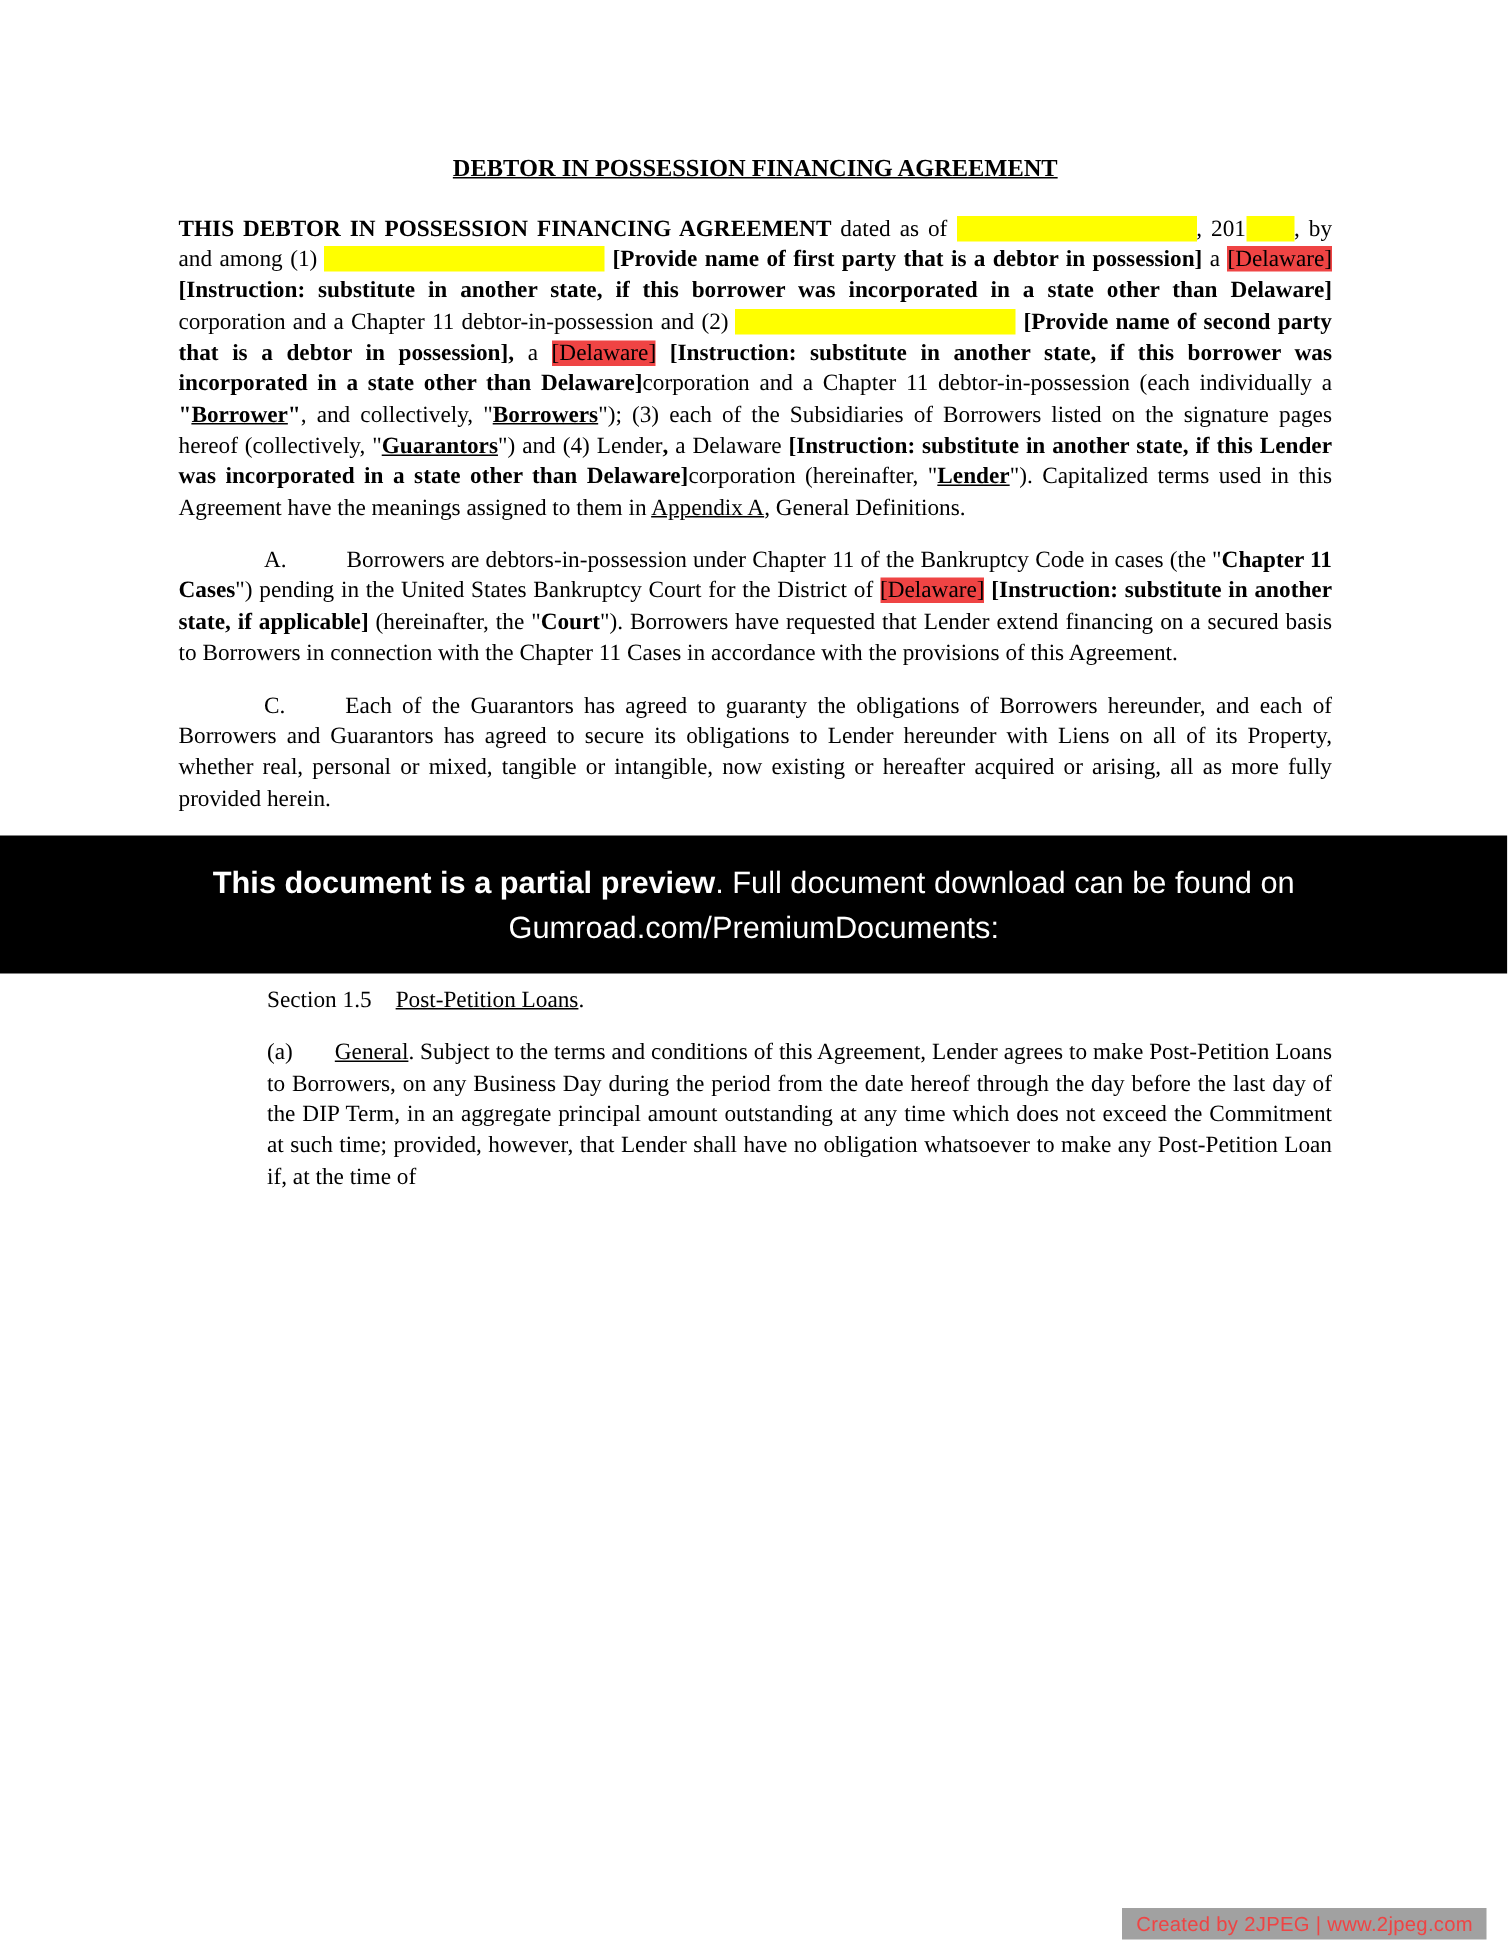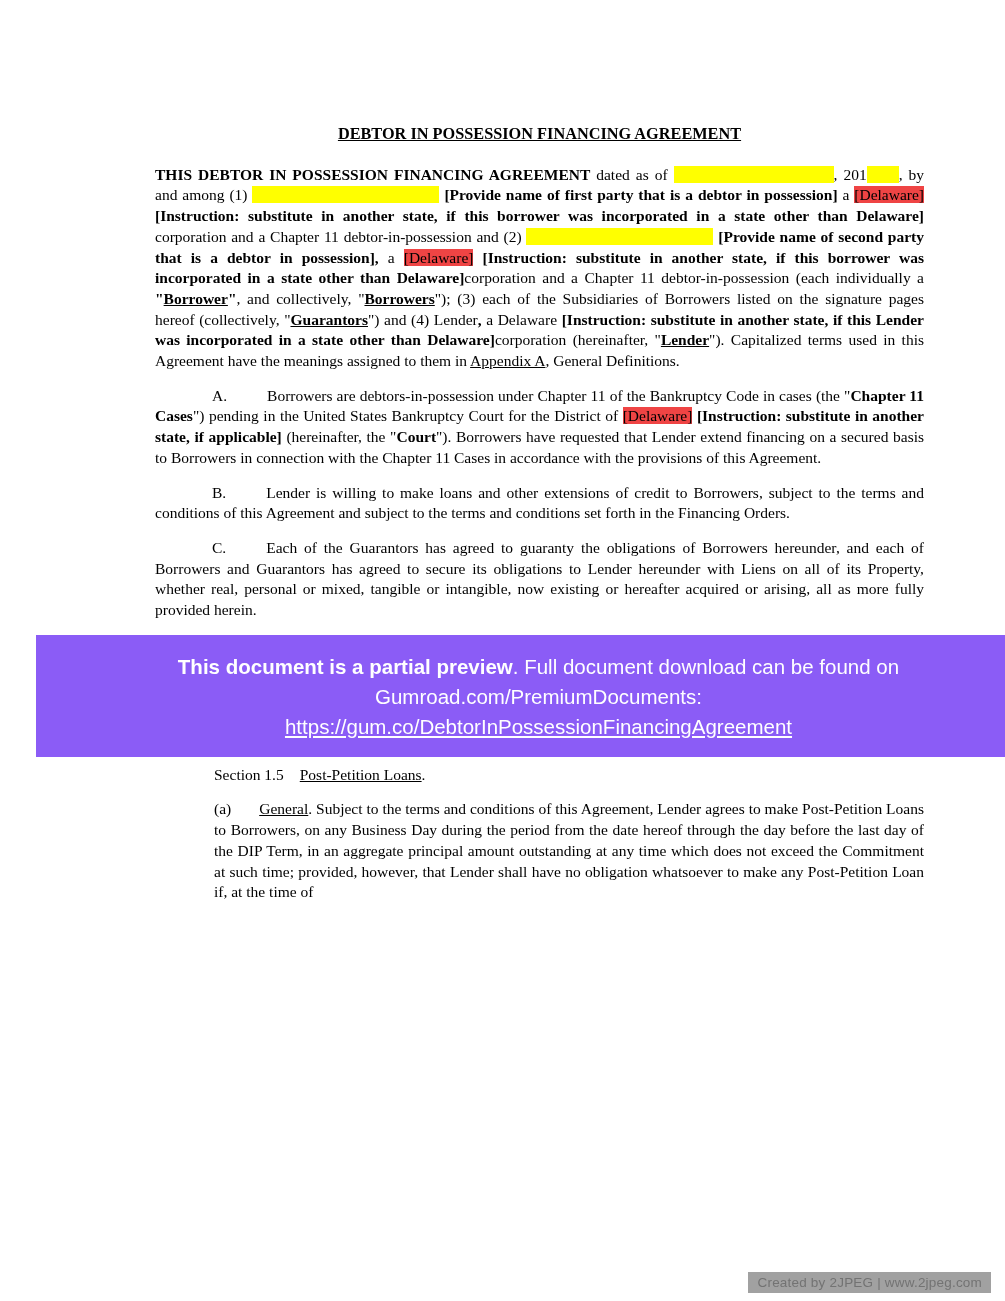--- a/index.html
+++ b/index.html
@@ -2,65 +2,63 @@
 <html><head>
 <meta charset="utf-8">
 <style>
   * { margin:0; padding:0; box-sizing:border-box; }
   html,body { background:#ffffff; }
   .page {
     position:relative; width:1005px; height:1301px; margin:0 auto;
     background:#ffffff; overflow:hidden; color:#000;
     font-family:"Liberation Serif", serif; font-size:15.5px;
   }
-  .doc { position:absolute; left:119px; top:124px; width:769px;margin-left:36px; }
+  .doc { position:absolute; left:119px; top:102px; width:769px; }
   .blk { line-height:20.7px; }
   .title { text-align:center; margin-bottom:20px; font-size:16.3px; }
   .heading { margin:4px 0 16px; }
   .p { text-align:justify; margin-bottom:14px; }
   .indent { text-indent:57px; }
   .block { margin-left:59px; }
   .seg-b { font-weight:700; }
   .seg-i { }
   .seg-u { text-decoration:underline; }
   .seg-h { background:#ef4444; }
   .blank { display:inline-block; height:17px; background:#ffff00; vertical-align:text-bottom; }
   .tab { display:inline-block; height:1px; }
   .banner {
     width:1005px; margin-left:-119px; margin-top:12px; margin-bottom:8px;
-    background:#8b5cf6; color:#ffffff; text-align:center;
+    background:#000000; color:#ffffff; text-align:center;
     font-family:"Liberation Sans", sans-serif; font-size:20.5px; line-height:30px;
     padding:17px 32px 15px;
   }
   .banner .b1 { font-weight:700; }
   .banner a { color:#ffffff; text-decoration:underline; cursor:pointer; }
   .watermark {
     position:absolute; right:14px; bottom:8px;
-    background:rgba(145,145,145,0.85); color:#737373;
+    background:rgba(145,145,145,0.85); color:#ef4444;
     font-family:"Liberation Sans", sans-serif; font-size:13.5px;
     padding:3px 9px; letter-spacing:0.2px;
   }
 </style>
 </head>
 <body>
 
 <div class="page">
   <div class="doc">
 
     <div>
         <div class="blk title"><span class="seg-b seg-u">DEBTOR IN POSSESSION FINANCING AGREEMENT</span></div>
         <div class="blk p"><span class="seg-b">THIS DEBTOR IN POSSESSION FINANCING AGREEMENT</span><span> dated as of </span><span class="blank" style="width: 160px;"></span><span>, 201</span><span class="blank" style="width: 32px;"></span><span>, by and among (1) </span><span class="blank" style="width: 187px;"></span><span> </span><span class="seg-b">[Provide name of first party that is a debtor in possession]</span><span> a </span><span class="seg-h">[Delaware]</span><span> </span><span class="seg-b">[</span><span class="seg-b seg-i">Instruction</span><span class="seg-b">: substitute in another state, if this borrower was incorporated in a state other than Delaware]</span><span> corporation and a Chapter 11 debtor-in-possession and (2) </span><span class="blank" style="width: 187px;"></span><span> </span><span class="seg-b">[Provide name of second party that is a debtor in possession],</span><span> a </span><span class="seg-h">[Delaware]</span><span> </span><span class="seg-b">[</span><span class="seg-b seg-i">Instruction</span><span class="seg-b">: substitute in another state, if this borrower was incorporated in a state other than Delaware]</span><span>corporation and a Chapter 11 debtor-in-possession (each individually a </span><span class="seg-b">"</span><span class="seg-b seg-u">Borrower</span><span class="seg-b">"</span><span>, and collectively, "</span><span class="seg-b seg-u">Borrowers</span><span>"); (3) each of the Subsidiaries of Borrowers listed on the signature pages hereof (collectively, "</span><span class="seg-b seg-u">Guarantors</span><span>") and (4) Lender</span><span class="seg-b">,</span><span> a Delaware </span><span class="seg-b">[</span><span class="seg-b seg-i">Instruction</span><span class="seg-b">: substitute in another state, if this Lender was incorporated in a state other than Delaware]</span><span>corporation (hereinafter, "</span><span class="seg-b seg-u">Lender</span><span>"). Capitalized terms used in this Agreement have the meanings assigned to them in </span><span class="seg-u">Appendix A</span><span>, General Definitions.</span></div>
         <div class="blk p indent"><span>A.</span><span class="tab" style="width: 40px;"></span><span>Borrowers are debtors-in-possession under Chapter 11 of the Bankruptcy Code in cases (the "</span><span class="seg-b">Chapter 11 Cases</span><span>") pending in the United States Bankruptcy Court for the District of </span><span class="seg-h">[Delaware]</span><span> </span><span class="seg-b">[</span><span class="seg-b seg-i">Instruction</span><span class="seg-b">: substitute in another state, if applicable]</span><span> (hereinafter, the "</span><span class="seg-b">Court</span><span>").  Borrowers have requested that Lender extend financing on a secured basis to Borrowers in connection with the Chapter 11 Cases in accordance with the provisions of this Agreement.</span></div>
-        <div class="blk p indent"><span>B.</span><span class="tab" style="width: 40px;"></span><span>Lender is willing to make loans and other extensions of credit to Borrowers, subject to the terms and conditions of this Agreement and subject to the terms and conditions set forth in the Financing Orders.</span></div>
         <div class="blk p indent"><span>C.</span><span class="tab" style="width: 40px;"></span><span>Each of the Guarantors has agreed to guaranty the obligations of Borrowers hereunder, and each of Borrowers and Guarantors has agreed to secure its obligations to Lender hereunder with Liens on all of its Property, whether real, personal or mixed, tangible or intangible, now existing or hereafter acquired or arising, all as more fully provided herein.</span></div>
       </div>
 
     <div class="banner">
       <span class="b1">This document is a partial preview</span><span>. Full document download can be found on Gumroad.com/PremiumDocuments:</span><br>
-      <a href="#">https://gum.co/DebtorInPossessionFinancingAgreement</a>
     </div>
 
     <div>
         <div class="blk p block"><span>Section 1.5</span><span class="tab" style="width: 16px;"></span><span class="seg-u">Post-Petition Loans</span><span>.</span></div>
         <div class="blk p block"><span>(a)</span><span class="tab" style="width: 28px;"></span><span class="seg-u">General</span><span>.  Subject to the terms and conditions of this Agreement, Lender agrees to make Post-Petition Loans to Borrowers, on any Business Day during the period from the date hereof through the day before the last day of the DIP Term, in an aggregate principal amount outstanding at any time which does not exceed the Commitment at such time; provided, however, that Lender shall have no obligation whatsoever to make any Post-Petition Loan if, at the time of</span></div>
       </div>
 
   </div>
 
   <div class="watermark">

